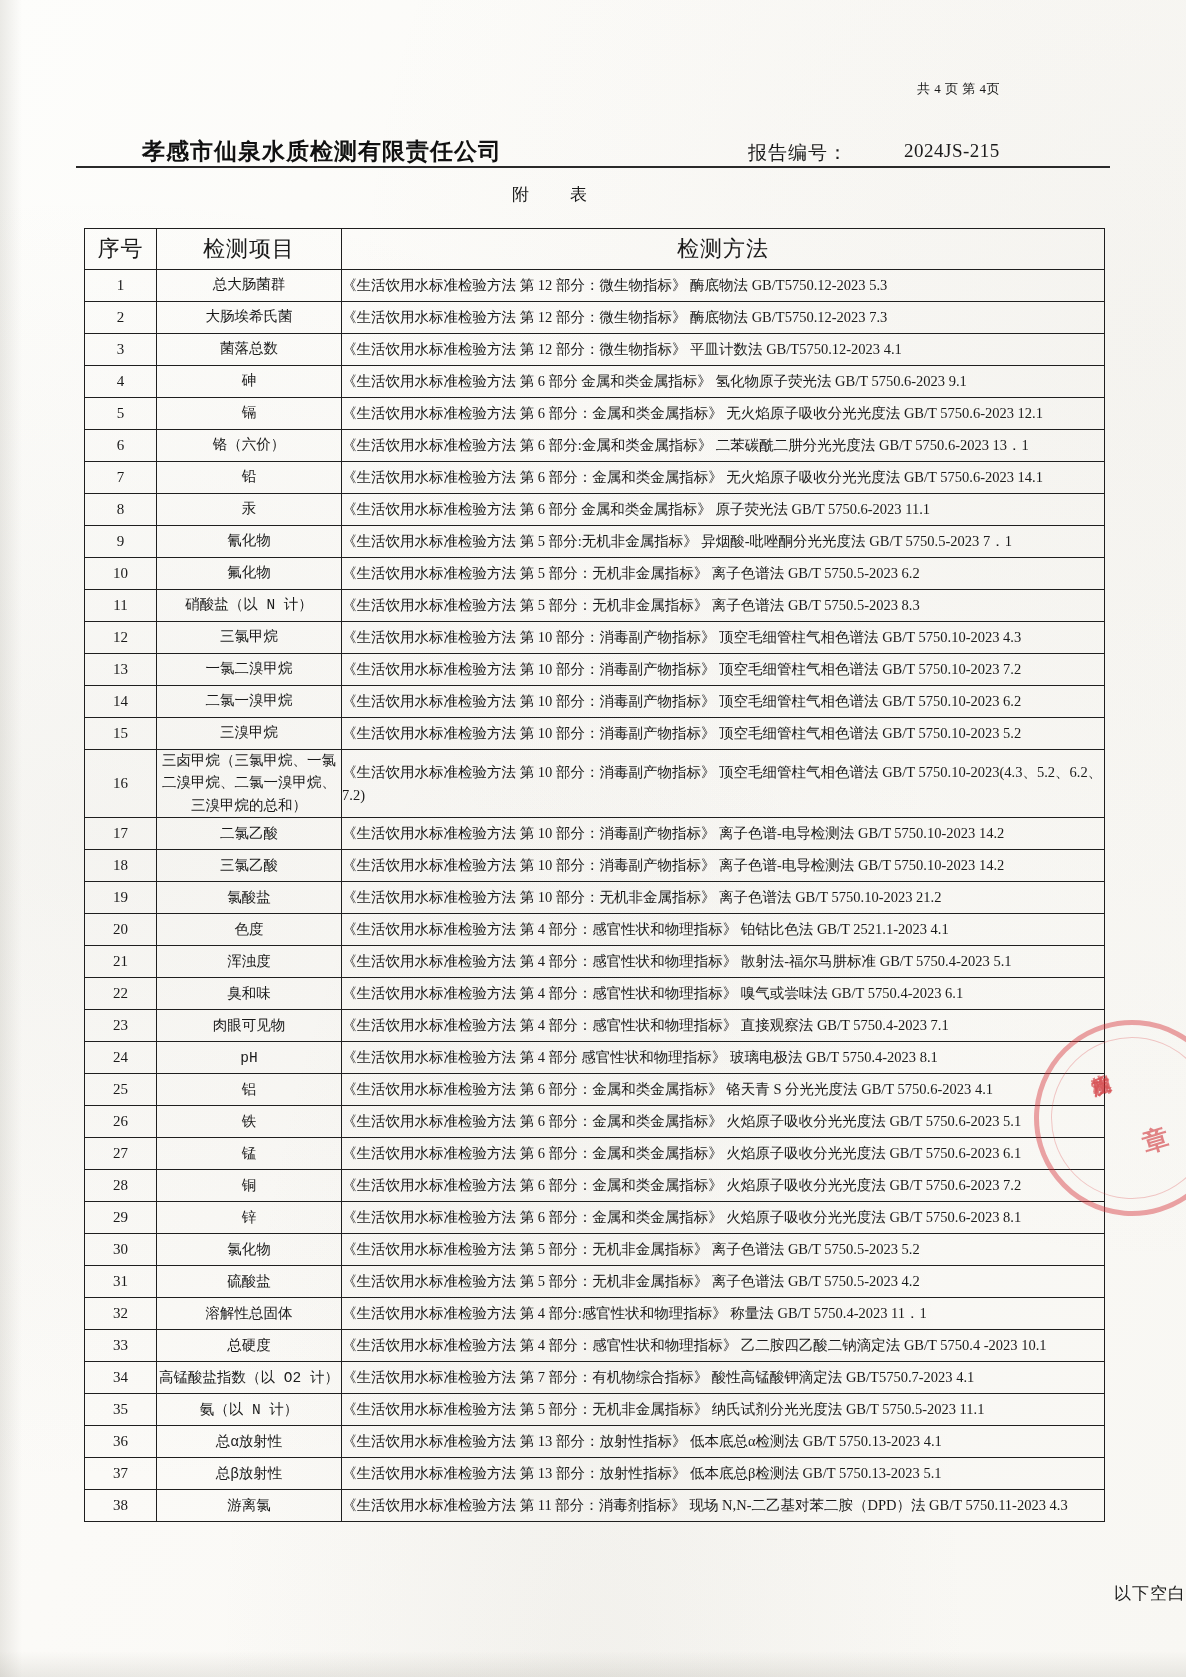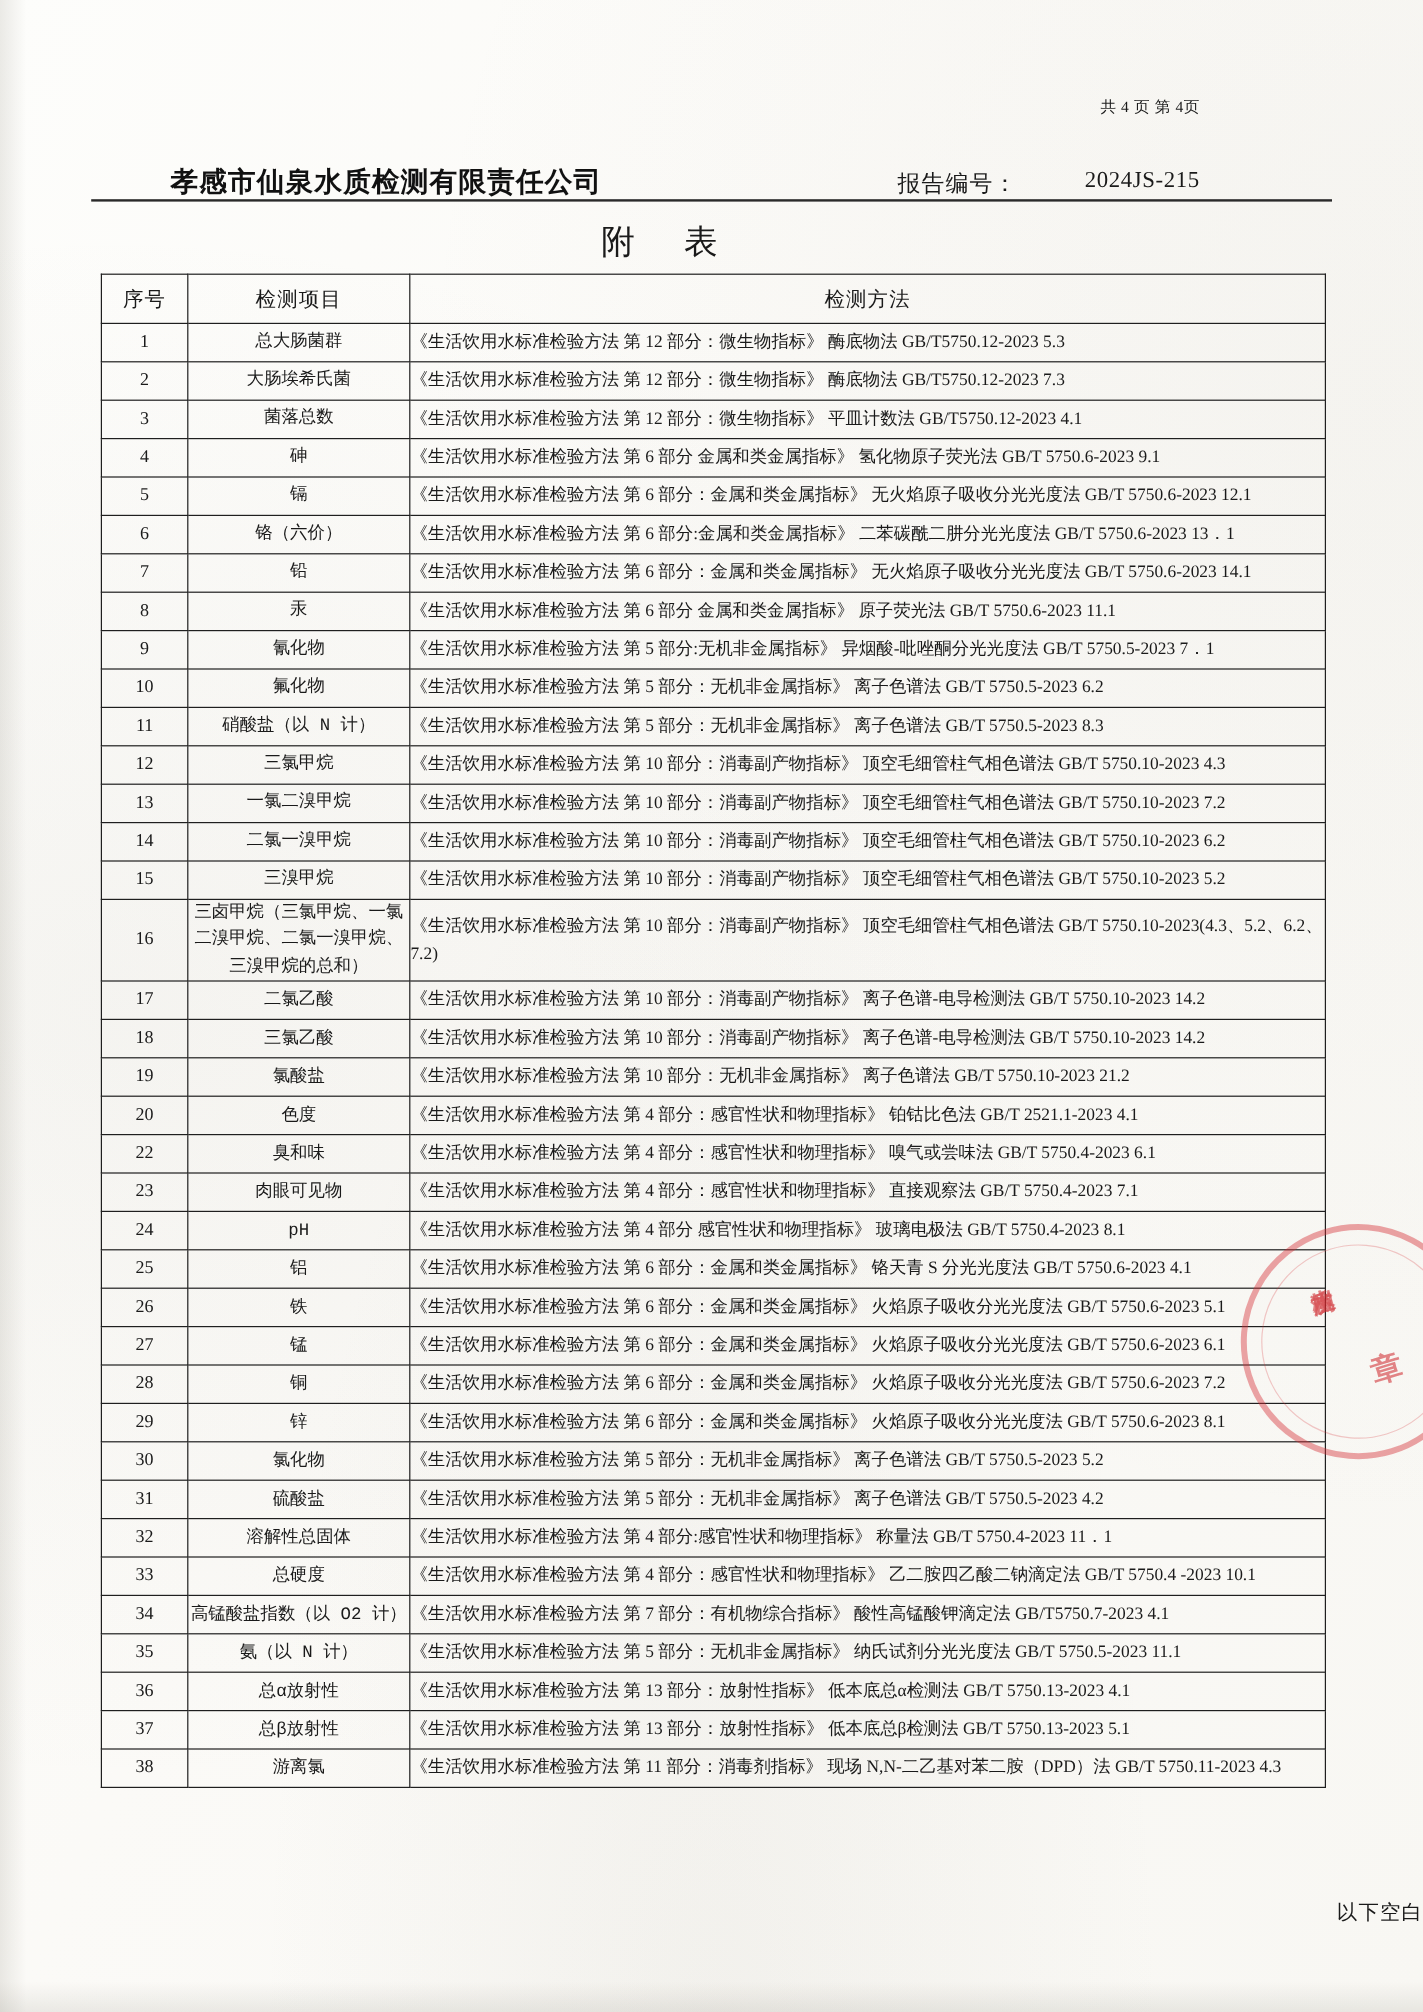--- a/index.html
+++ b/index.html
@@ -80,21 +80,21 @@
     width: 1034px;
     height: 2px;
     background: #2a2a2a;
   }
   .doc-title {
     position: absolute;
     left: 0;
     top: 183px;
     width: 1100px;
     text-align: center;
-    font-size: 28px;
+    font-size: 17px;
     letter-spacing: 1px;
     font-family: Liberation Mono, monospace;
   }
   .doc-title .sp { display: inline-block; width: 40px; }
 
   table.main {
     position: absolute;
     left: 84px;
     top: 228px;
     width: 1020px;
@@ -105,21 +105,21 @@
     border: 1px solid #1f1f1f;
     padding: 0;
     vertical-align: middle;
   }
   col.c-no { width: 72px; }
   col.c-item { width: 185px; }
   col.c-method { width: 763px; }
 
   th.head {
     height: 40px;
-    font-size: 17px;
+    font-size: 22px;
     font-weight: normal;
     letter-spacing: 1px;
     margin-left: 20px;
   }
   td.no {
     text-align: center;
     font-size: 15px;
     height: 31px;
   }
   td.item {
@@ -326,20 +326,25 @@
           <td class="no">19</td>
           <td class="item">氯酸盐</td>
           <td class="method">《生活饮用水标准检验方法 第 10 部分：无机非金属指标》  离子色谱法 GB/T 5750.10-2023 21.2</td>
         </tr>
         <tr>
           <td class="no">20</td>
           <td class="item">色度</td>
           <td class="method">《生活饮用水标准检验方法 第 4 部分：感官性状和物理指标》  铂钴比色法 GB/T 2521.1-2023 4.1</td>
         </tr>
         <tr>
+          <td class="no">21</td>
+          <td class="item">浑浊度</td>
+          <td class="method">《生活饮用水标准检验方法 第 4 部分：感官性状和物理指标》  散射法-福尔马肼标准 GB/T 5750.4-2023 5.1</td>
+        </tr>
+        <tr>
           <td class="no">22</td>
           <td class="item">臭和味</td>
           <td class="method">《生活饮用水标准检验方法 第 4 部分：感官性状和物理指标》  嗅气或尝味法 GB/T 5750.4-2023 6.1</td>
         </tr>
         <tr>
           <td class="no">23</td>
           <td class="item">肉眼可见物</td>
           <td class="method">《生活饮用水标准检验方法 第 4 部分：感官性状和物理指标》  直接观察法 GB/T 5750.4-2023 7.1</td>
         </tr>
         <tr>

